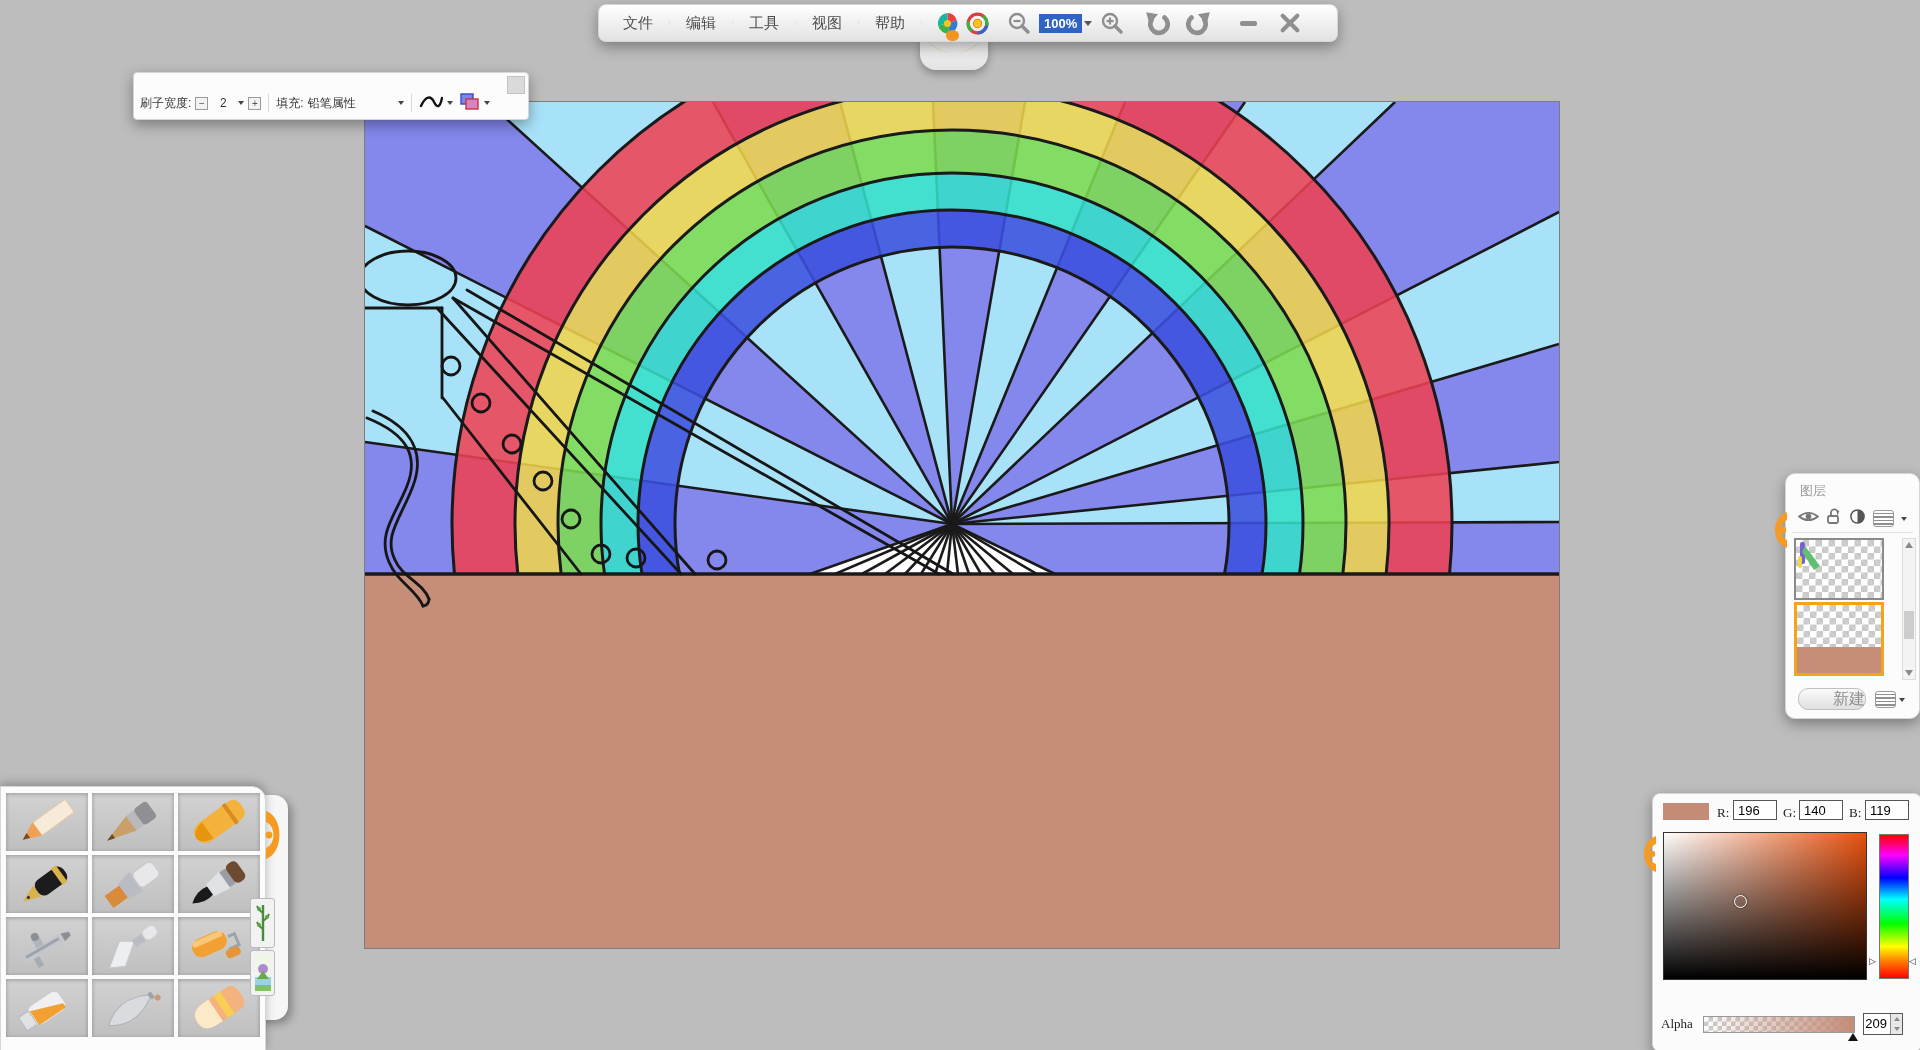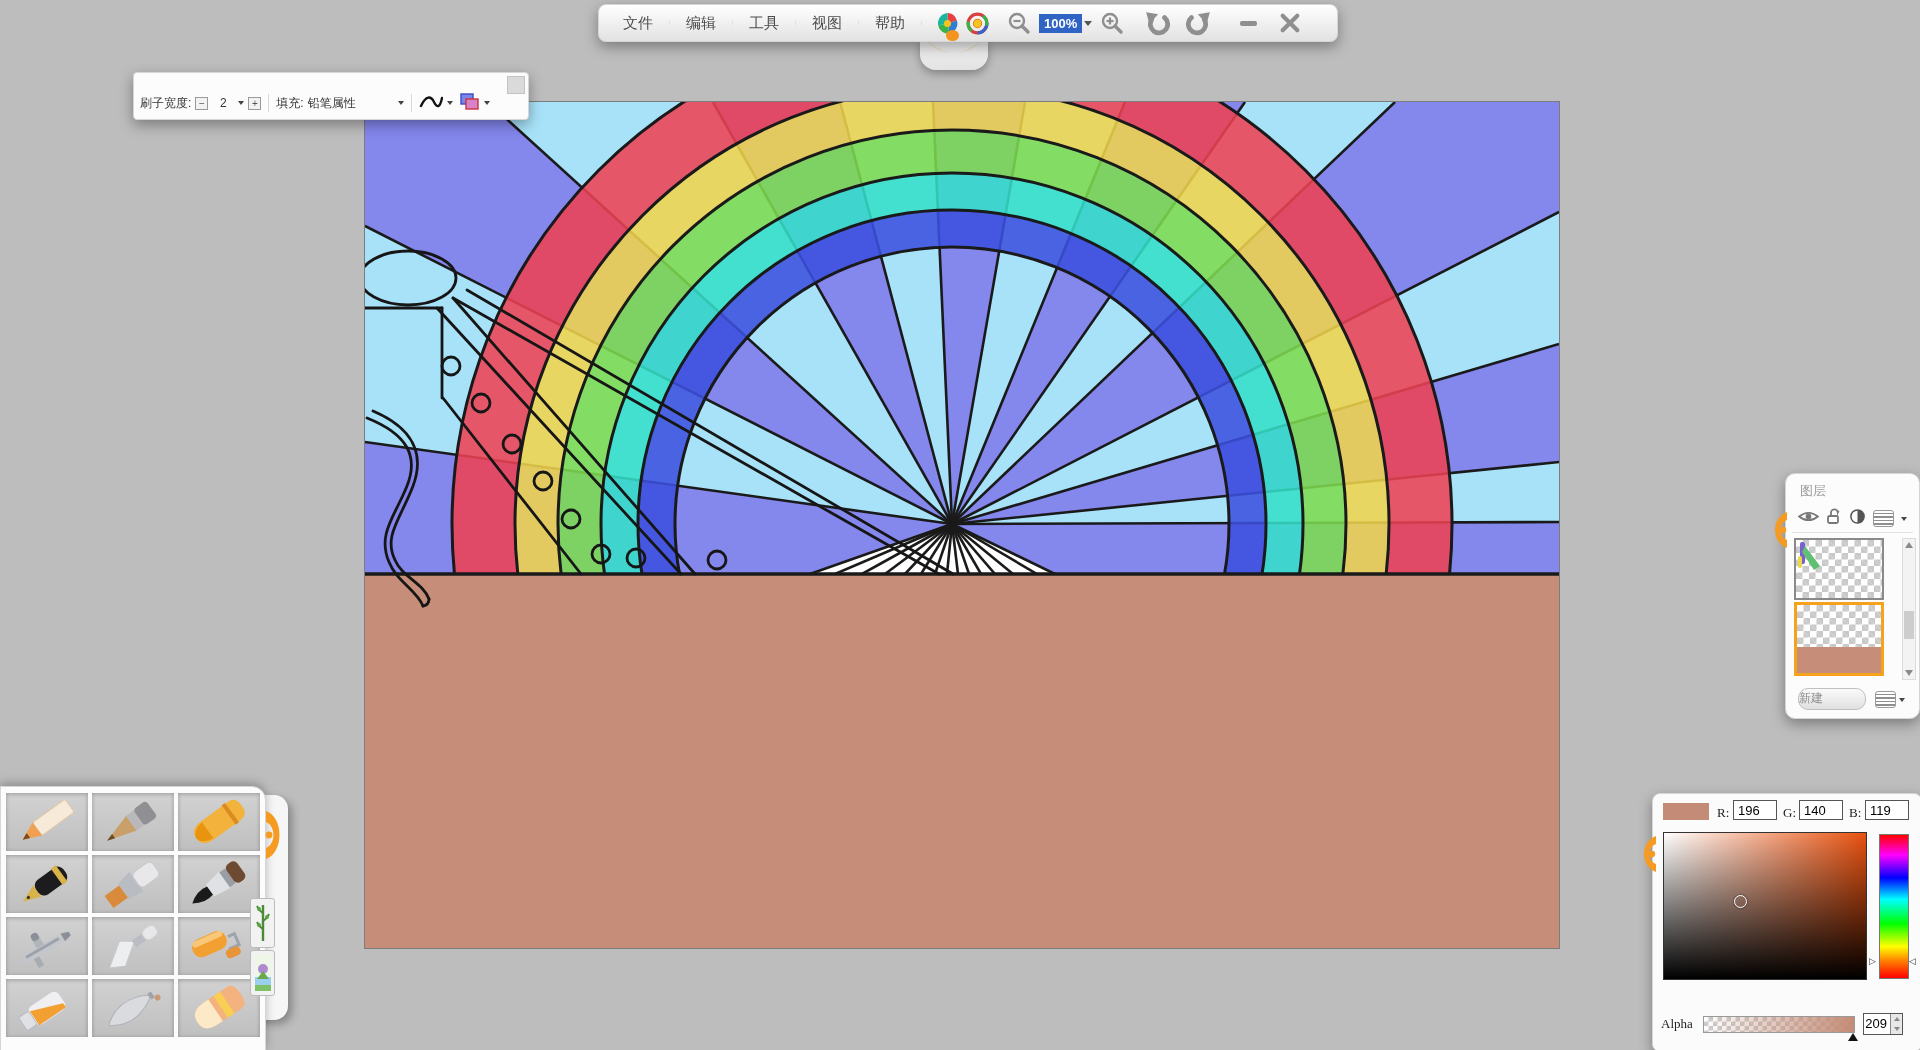--- a/index.html
+++ b/index.html
@@ -89,21 +89,21 @@
   #layer-scrollbar{position:absolute;right:3px;top:64px;width:14px;height:142px;background:#f3f3f3;
      border:1px solid #dcdcdc;box-sizing:border-box;}
   .scroll-arrow{position:absolute;left:2px;width:8px;height:8px;}
   .tri-up{width:0;height:0;border-left:4px solid transparent;border-right:4px solid transparent;
      border-bottom:6px solid #8a8a8a;}
   .tri-down{width:0;height:0;border-left:4px solid transparent;border-right:4px solid transparent;
      border-top:6px solid #8a8a8a;}
   #scroll-thumb{position:absolute;left:1px;top:72px;width:10px;height:28px;background:#cdcdcd;}
   #new-layer-btn{position:absolute;left:12px;bottom:8px;width:66px;height:20px;border-radius:10px;
      border:1px solid #c0c0c0;background:linear-gradient(#fafafa,#e0e0e0);color:#8f8f8f;
-     font-size:12px;text-align:left;line-height:19px;}
+     font-size:16px;text-align:right;line-height:19px;}
   #layers-menu-btn{position:absolute;right:14px;bottom:10px;display:flex;align-items:center;gap:3px;}
   .orange-hook{position:absolute;z-index:5;}
 
   
   #color-panel{left:1652px;top:793px;width:268px;height:257px;border-radius:8px;background:#fbfbfb;}
   .serif-label{font-family:"Liberation Serif","DejaVu Serif",serif;font-size:13px;color:#222;}
   #color-swatch{position:absolute;left:10px;top:9px;width:46px;height:17px;}
   .rgb-label{position:absolute;top:11px;}
   .num-input{position:absolute;top:6px;width:44px;height:20px;border:1px solid #555;background:#fff;
      font-size:13px;padding:0 4px;box-sizing:border-box;font-family:"Liberation Sans",sans-serif;}

